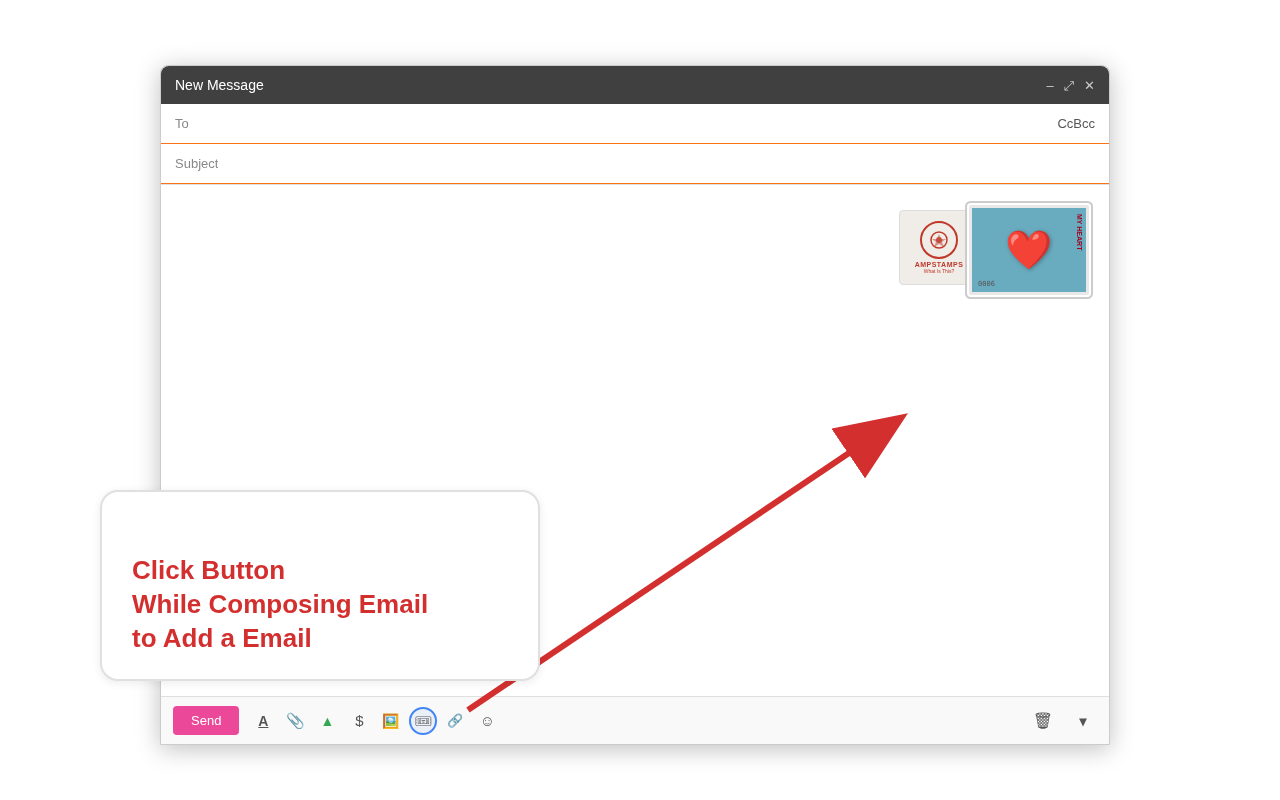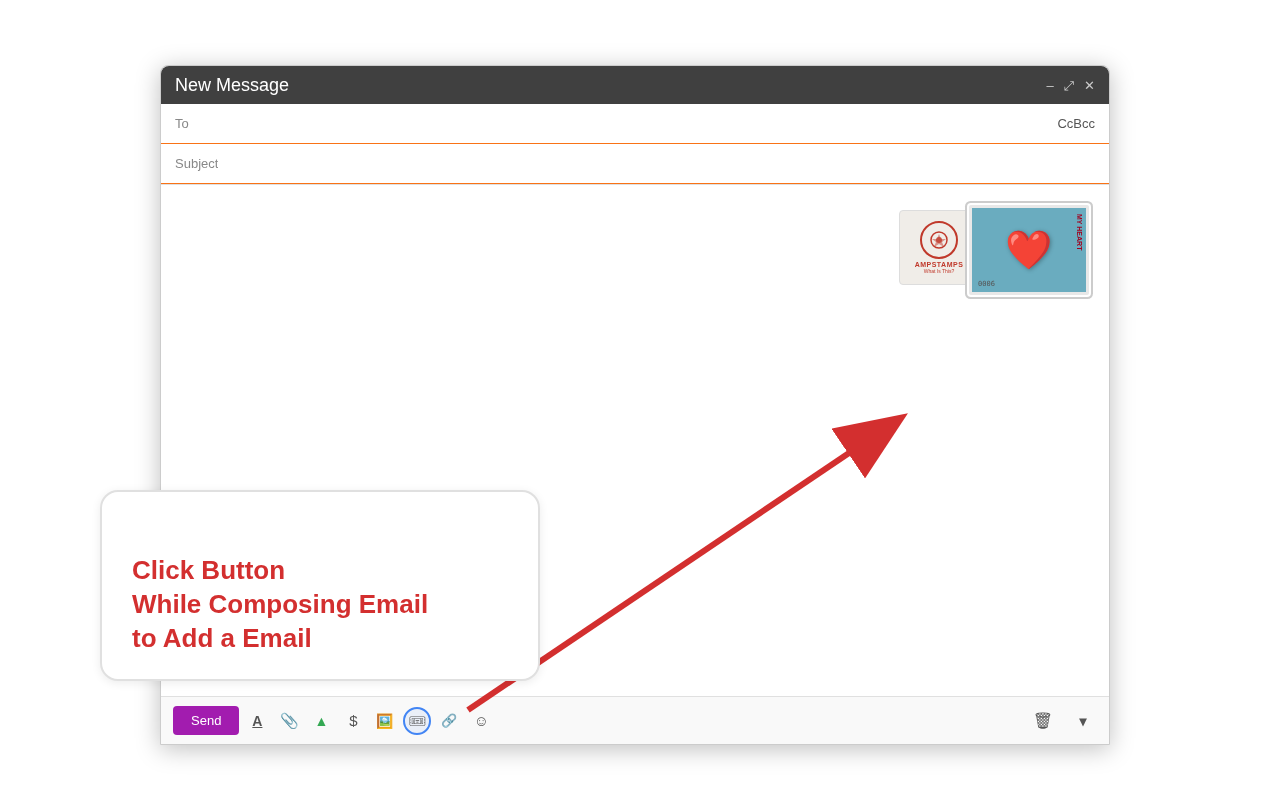--- a/index.html
+++ b/index.html
@@ -32,21 +32,21 @@
       color: #fff;
       padding: 8px 14px;
       border-radius: 8px 8px 0 0;
       display: flex;
       align-items: center;
       justify-content: space-between;
       height: 38px;
     }
 
     .compose-title {
-      font-size: 18px;
+      font-size: 14px;
       font-weight: normal;
     }
 
     .titlebar-controls {
       display: flex;
       gap: 10px;
       align-items: center;
     }
 
     .ctrl-btn {
@@ -226,28 +226,29 @@
       border-top: 1px solid #e0e0e0;
       padding: 6px 12px;
       display: flex;
       align-items: center;
       gap: 4px;
       height: 48px;
       background: #f9f9f9;
     }
 
     .send-btn {
-      background: #a21caf;
+      background: #ec4899;
       color: #fff;
       border: none;
       border-radius: 4px;
       padding: 7px 18px;
       font-size: 13px;
       font-weight: 500;
       cursor: pointer;
+      margin-right: 6px;
     }
 
     .toolbar-icon {
       width: 28px;
       height: 28px;
       display: flex;
       align-items: center;
       justify-content: center;
       cursor: pointer;
       border-radius: 50%;

